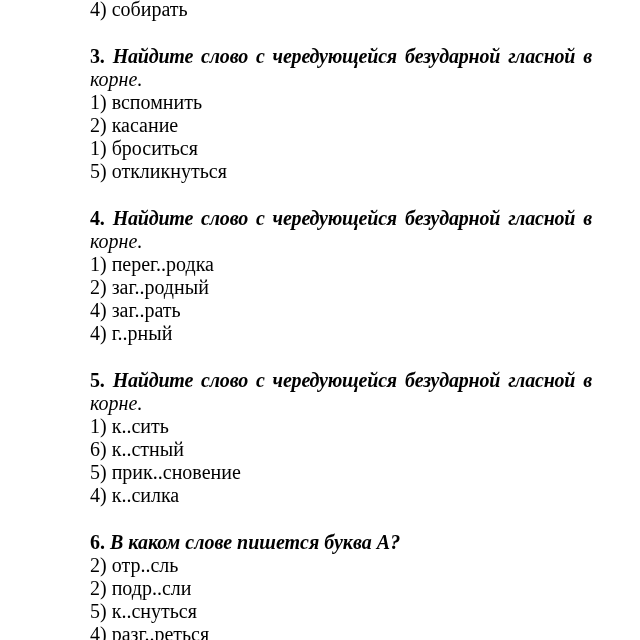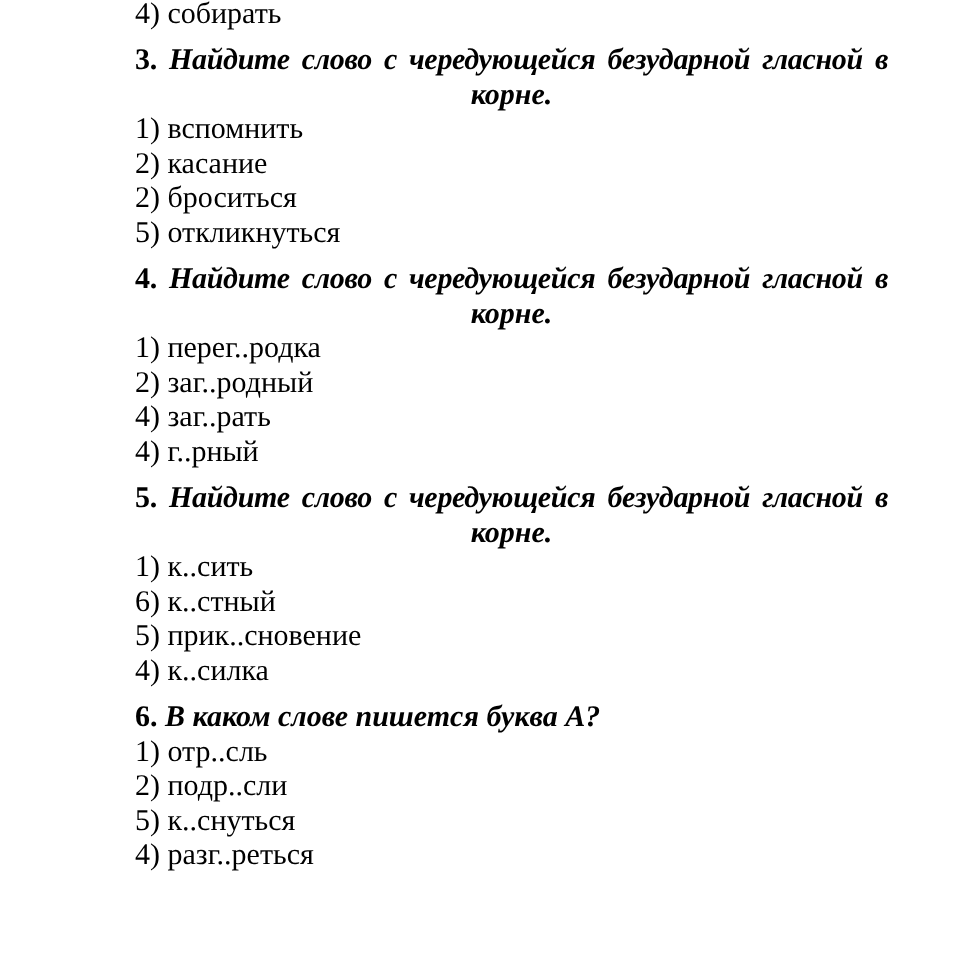--- a/index.html
+++ b/index.html
@@ -17,62 +17,61 @@
     position: absolute;
     left: 90px;
     top: -2px;
     width: 502px;
     font-family: "Liberation Serif", "DejaVu Serif", serif;
     font-size: 20px;
     line-height: 23px;
     color: #000000;
   }
   .question {
-    margin-top: 8px;
+    margin-top: 24px;
   }
   .prompt-line1 {
     font-weight: bold;
     text-align: justify;
     text-align-last: justify;
     letter-spacing: -0.2px;
   }
   .prompt-line1.single {
     text-align: center;
     text-align-last: left;
     letter-spacing: 0;
   }
   .q-number {
     font-style: normal;
   }
   .q-prompt {
     font-style: italic;
   }
   .prompt-line2 {
-    font-weight: bold;
+    font-weight: normal;
     font-style: italic;
-    text-align: center;
   }
   .option-line {
     font-weight: normal;
     font-style: normal;
   }
 </style>
 </head>
 <body>
 
 <div class="page">
 
   <div class="option-line">4) собирать</div>
 
   <section class="question">
     <div class="prompt-line1"><span class="q-number">3.</span> <span class="q-prompt">Найдите слово с чередующейся безударной гласной в</span></div>
     <div class="prompt-line2">корне.</div>
     <div class="option-line">1) вспомнить</div>
     <div class="option-line">2) касание</div>
-    <div class="option-line">2) броситься</div>
+    <div class="option-line">1) броситься</div>
     <div class="option-line">5) откликнуться</div>
   </section>
 
   <section class="question">
     <div class="prompt-line1"><span class="q-number">4.</span> <span class="q-prompt">Найдите слово с чередующейся безударной гласной в</span></div>
     <div class="prompt-line2">корне.</div>
     <div class="option-line">1) перег..родка</div>
     <div class="option-line">2) заг..родный</div>
     <div class="option-line">4) заг..рать</div>
     <div class="option-line">4) г..рный</div>
@@ -82,19 +81,19 @@
     <div class="prompt-line1"><span class="q-number">5.</span> <span class="q-prompt">Найдите слово с чередующейся безударной гласной в</span></div>
     <div class="prompt-line2">корне.</div>
     <div class="option-line">1) к..сить</div>
     <div class="option-line">6) к..стный</div>
     <div class="option-line">5) прик..сновение</div>
     <div class="option-line">4) к..силка</div>
   </section>
 
   <section class="question">
     <div class="prompt-line1 single"><span class="q-number">6.</span> <span class="q-prompt">В каком слове пишется буква А?</span></div>
-    <div class="option-line">1) отр..сль</div>
+    <div class="option-line">2) отр..сль</div>
     <div class="option-line">2) подр..сли</div>
     <div class="option-line">5) к..снуться</div>
     <div class="option-line">4) разг..реться</div>
   </section>
 
 </div>
 
 </body></html>

